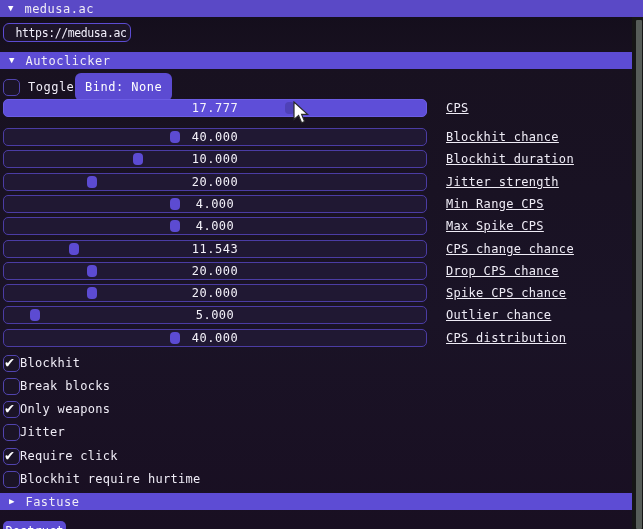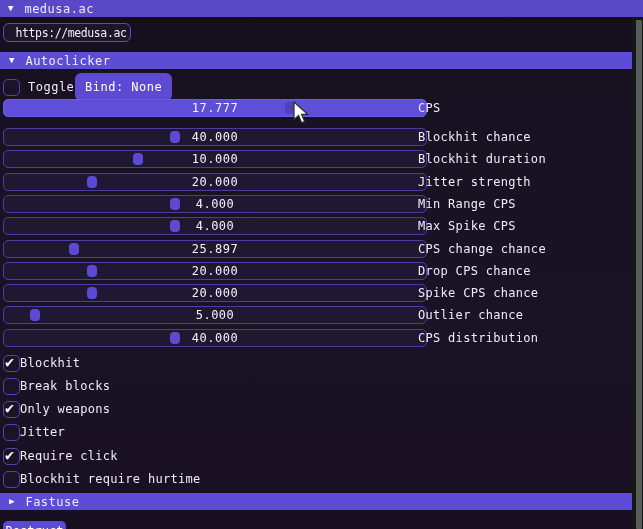--- a/index.html
+++ b/index.html
@@ -51,21 +51,21 @@
   .track.active{background:#5e4ed8;border-color:#6b5ce4;}
   .handle{
     position:absolute;top:2px;width:10px;height:12px;border-radius:4px;
     background:#5c4bd2;
   }
   .track.active .handle{background:#4f41b8;}
   .value{
     position:absolute;left:0;top:0;width:100%;text-align:center;line-height:17px;
     color:#f4f2fa;letter-spacing:.5px;
   }
-  .slider-label{position:absolute;left:418px;top:0;line-height:18px;white-space:nowrap;letter-spacing:.3px;}
+  .slider-label{position:absolute;left:446px;top:0;line-height:18px;white-space:nowrap;letter-spacing:.3px;text-decoration:underline;}
   
   .cb-row{position:absolute;left:3px;height:18px;display:flex;align-items:center;}
   .cb-label{white-space:nowrap;letter-spacing:.3px;}
   
   .destruct-btn{
     position:absolute;left:3px;top:521px;width:63px;height:19px;
     background:#5c4bd2;border-radius:5px;display:flex;align-items:center;justify-content:center;color:#fff;
   }
   
   .scroll-track{position:absolute;right:0;top:17px;width:11px;height:512px;background:#161616;}
@@ -140,21 +140,21 @@
       <div class="slider-row" style="top: 217px;">
     <div class="track">
       <div class="handle" style="left: 165.8px;"></div>
       <div class="value">4.000</div>
     </div>
     <div class="slider-label">Max Spike CPS</div>
   </div>
       <div class="slider-row" style="top: 240px;">
     <div class="track">
       <div class="handle" style="left: 64.86px;"></div>
-      <div class="value">25.897</div>
+      <div class="value">11.543</div>
     </div>
     <div class="slider-label">CPS change chance</div>
   </div>
       <div class="slider-row" style="top: 262px;">
     <div class="track">
       <div class="handle" style="left: 83.4px;"></div>
       <div class="value">20.000</div>
     </div>
     <div class="slider-label">Drop CPS chance</div>
   </div>

